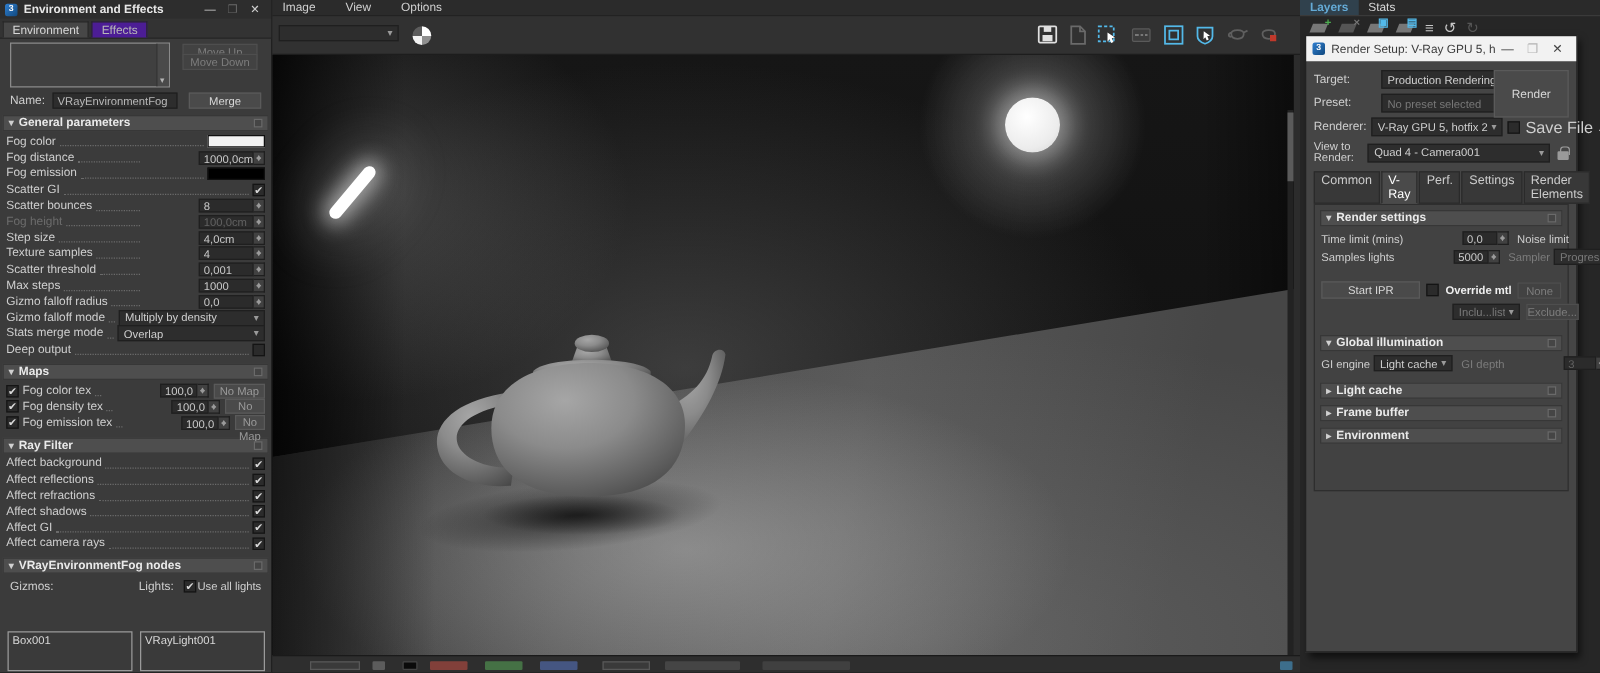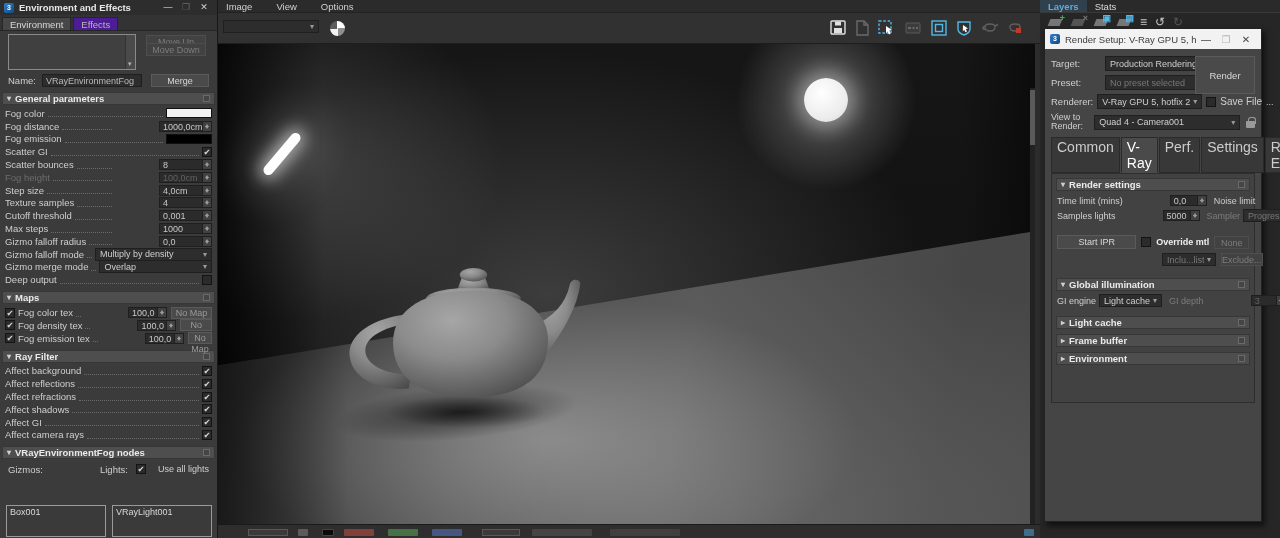--- a/index.html
+++ b/index.html
@@ -118,21 +118,21 @@
   .rs-body { position:relative; padding:7px 6px 0 6px; }
   .frow { display:flex; align-items:center; margin-bottom:4px; gap:4px; }
   .frow .fl { width:50px; color:#cfcfcf; font-size:9.5px; }
   .rsdd { height:15px; }
   .render-btn { position:absolute; right:6px; top:7px; width:60px; height:38px; line-height:38px; font-size:9.5px; }
   .viewlbl { width:40px !important; line-height:9px; font-size:9px !important; }
   .lock { width:9px; height:11px; position:relative; margin-left:2px; }
   .lock::before { content:""; position:absolute; left:1.5px; top:0; width:6px; height:6px; border:1.5px solid #9a9a9a; border-bottom:none; border-radius:3px 3px 0 0; }
   .lock::after { content:""; position:absolute; left:0; top:4px; width:9px; height:7px; background:#9a9a9a; border-radius:1px; }
   .rs-tabs { display:flex; margin:6px 0 0 0; }
-  .rtab { font-size:14px; color:#ccc; background:#383838; border:1px solid #2a2a2a; padding:1px 5px; margin-right:1px; }
+  .rtab { font-size:10px; color:#ccc; background:#383838; border:1px solid #2a2a2a; padding:1px 5px; margin-right:1px; }
   .rtab.active { background:#4a4a4a; color:#fff; border-bottom-color:#4a4a4a; }
   .rs-content { border:1px solid #2e2e2e; background:#424242; padding:2px 2px 4px 2px; min-height:230px; }
   .grid2 { display:flex; align-items:center; height:15px; padding:0 3px; gap:3px; }
   .grid2 .gl { color:#cfcfcf; font-size:9px; white-space:nowrap; }
   .grid2 .gl.dim { color:#7c7c7c; }
   .ipr-row { display:flex; align-items:center; gap:5px; padding:2px 3px; margin-top:10px; }
   .iprbtn { width:92px; height:14px; line-height:13px; }
   .ovr { color:#efefef; font-size:9px; font-weight:bold; white-space:nowrap; }
   .excl-row { display:flex; align-items:center; gap:5px; padding:2px 3px 2px 108px; }
   .collhead .arr { font-size:8px; }
@@ -223,21 +223,21 @@
       </div>
     <div class="r">
         <span class="lb">Texture samples</span>
         <i class="lead"></i>
         <span class="sp">
           <span class="spv">4</span>
           <span class="spb"></span>
         </span>
       </div>
     <div class="r">
-        <span class="lb">Cutoff threshold</span>
+        <span class="lb">Scatter threshold</span>
         <i class="lead"></i>
         <span class="sp">
           <span class="spv">0,001</span>
           <span class="spb"></span>
         </span>
       </div>
     <div class="r">
         <span class="lb">Max steps</span>
         <i class="lead"></i>
         <span class="sp">
@@ -255,21 +255,21 @@
       </div>
     <div class="r">
         <span class="lb">Gizmo falloff mode</span>
         <i class="lead" style="max-width:16px"></i>
         <span class="dd" style="width:118px">
           <span class="v">Multiply by density</span>
           <span class="caret">▾</span>
         </span>
       </div>
     <div class="r">
-        <span class="lb">Gizmo merge mode</span>
+        <span class="lb">Stats merge mode</span>
         <i class="lead" style="max-width:16px"></i>
         <span class="dd" style="width:118px">
           <span class="v">Overlap</span>
           <span class="caret">▾</span>
         </span>
       </div>
     <div class="r">
         <span class="lb">Deep output</span>
         <i class="lead"></i>
         <span class="cb"></span>
@@ -348,21 +348,21 @@
       </div>
 
     <div class="rollhead">
       <span class="arr">▾</span>
       <span>VRayEnvironmentFog nodes</span>
       <span class="pin"></span>
     </div>
     <div class="nodes-lbls">
       <span class="lb" style="width:104px">Gizmos:</span>
       <span class="lb">Lights:</span>
-      <span style="display:flex;align-items:center;gap:12px;margin-left:8px;">
+      <span style="display:flex;align-items:center;gap:1px;margin-left:8px;">
         <span class="cb on"></span>
         <span class="lb" style="font-size:9px">Use all lights</span>
       </span>
     </div>
     <div class="nodelist" style="left:6px; top:505px; height:32px;"><span>Box001</span></div>
     <div class="nodelist" style="left:112px; top:505px; height:32px;"><span>VRayLight001</span></div>
   </div>
 
   <div class="vfb">
     <div class="vfb-menu">
@@ -504,21 +504,21 @@
               <span class="caret">▾</span>
             </span>
         </div>
         <div class="frow">
           <span class="fl">Renderer:</span>
           <span class="dd rsdd" style="width:118px">
               <span class="v">V-Ray GPU 5, hotfix 2</span>
               <span class="caret">▾</span>
             </span>
           <span class="cb"></span>
-          <span class="lb" style="font-size:10px">Save File</span>
+          <span class="lb" style="font-size:13px">Save File</span>
           <span class="lb" style="font-size:9px">...</span>
         </div>
         <div class="frow">
           <span class="fl viewlbl"><span>View to</span><br><span>Render:</span></span>
           <span class="dd rsdd" style="width:148px">
               <span class="v">Quad 4 - Camera001</span>
               <span class="caret">▾</span>
             </span>
           <span class="lock"></span>
         </div>

